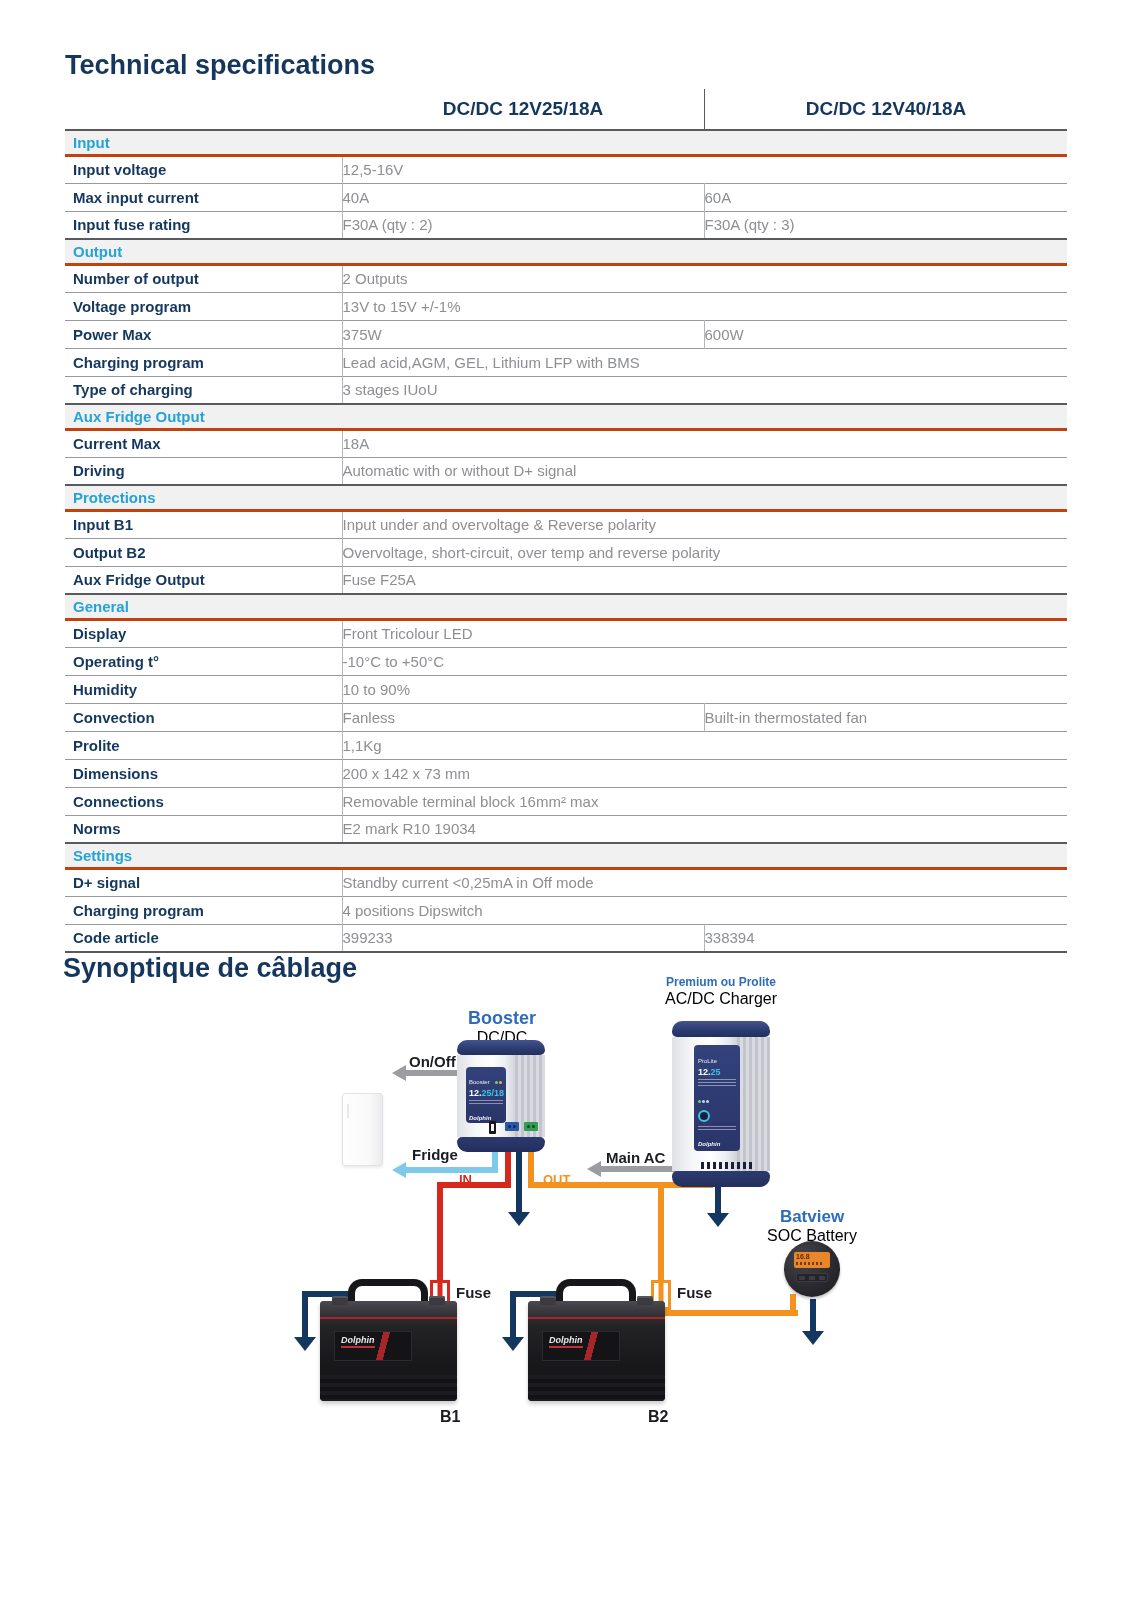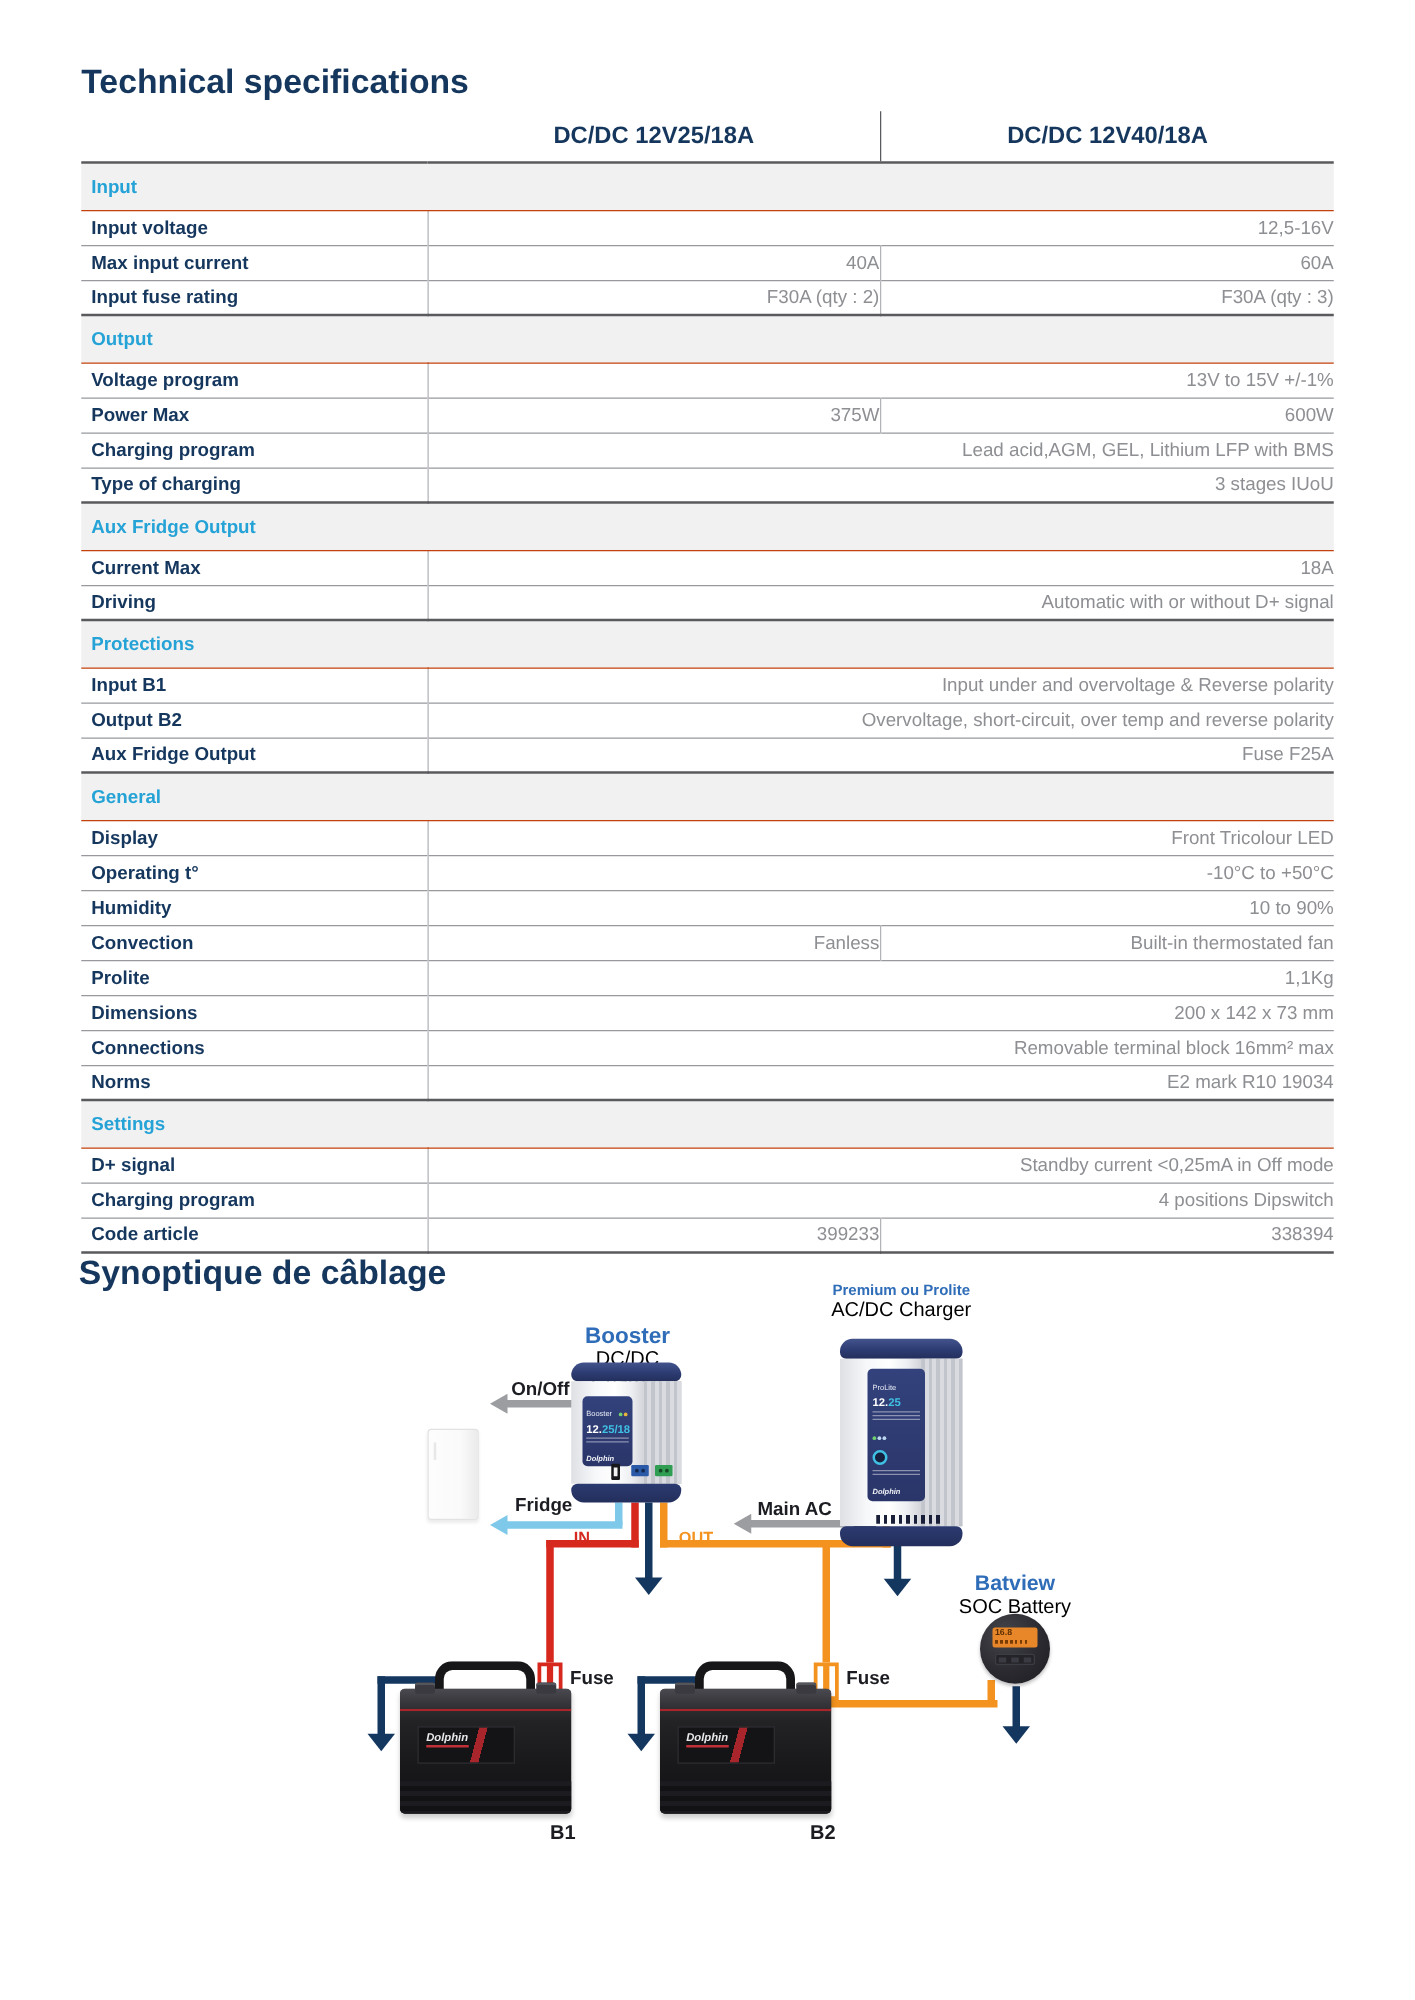--- a/index.html
+++ b/index.html
@@ -19,30 +19,30 @@
     width:362px; text-align:center; font-size:19px; font-weight:bold; color:#16375d;
     height:40px; line-height:40px;
   }
   .col-headers .col-h.second { border-left:1px solid #595a5e; width:363px; }
 
   
   table.spec { border-collapse:collapse; width:1002px; table-layout:fixed;
                border-bottom:2px solid #595a5e; }
   table.spec td { font-size:15px; overflow:hidden; white-space:nowrap; }
   tr.section-row td {
-    height:38px; background:#f1f1f2; color:#25a3d6; font-weight:bold;
-    padding-left:8px; border-top:2px solid #595a5e; border-bottom:1px solid #c2410c;
+    height:25px; background:#f1f1f2; color:#25a3d6; font-weight:bold;
+    padding-left:8px; border-top:2px solid #595a5e; border-bottom:3px solid #c2410c;
   }
   tr.data-row { border-bottom:1px solid #97999d; }
   tr.data-row td { height:28px; }
   tr.data-row td.lbl {
     color:#15375e; font-weight:bold; padding-left:8px;
     border-right:1px solid #b2b4b8;
   }
-  tr.data-row td.val { color:#8d8f93; text-align:right;margin-left:41px; }
+  tr.data-row td.val { color:#8d8f93; text-align:left;margin-left:41px; }
   tr.data-row td.val.mid { border-right:1px solid #b2b4b8; }
 
   
   .diagram { position:relative; width:1132px; height:555px; }
   .diagram h2.doc-title { position:absolute; left:63px; top:0; }
   .abs { position:absolute; }
   .dev-label { text-align:center; line-height:1.15; }
   .dev-label .nm { font-weight:bold; color:#2f6db8; }
   .dev-label .sub { color:#000000; font-size:16px; }
   .lab-dark { font-weight:bold; color:#1c1d22; font-size:15px; }
@@ -169,20 +169,24 @@
         </tr>
         <tr class="data-row">
           <td class="lbl">Input fuse rating</td>
           <td class="val mid">F30A (qty : 2)</td>
           <td class="val">F30A (qty : 3)</td>
         </tr>
         <tr class="section-row">
           <td colspan="3">Output</td>
         </tr>
         <tr class="data-row">
+          <td class="lbl">Number of output</td>
+          <td colspan="2" class="val">2 Outputs</td>
+        </tr>
+        <tr class="data-row">
           <td class="lbl">Voltage program</td>
           <td colspan="2" class="val">13V to 15V +/-1%</td>
         </tr>
         <tr class="data-row">
           <td class="lbl">Power Max</td>
           <td class="val mid">375W</td>
           <td class="val">600W</td>
         </tr>
         <tr class="data-row">
           <td class="lbl">Charging program</td>

